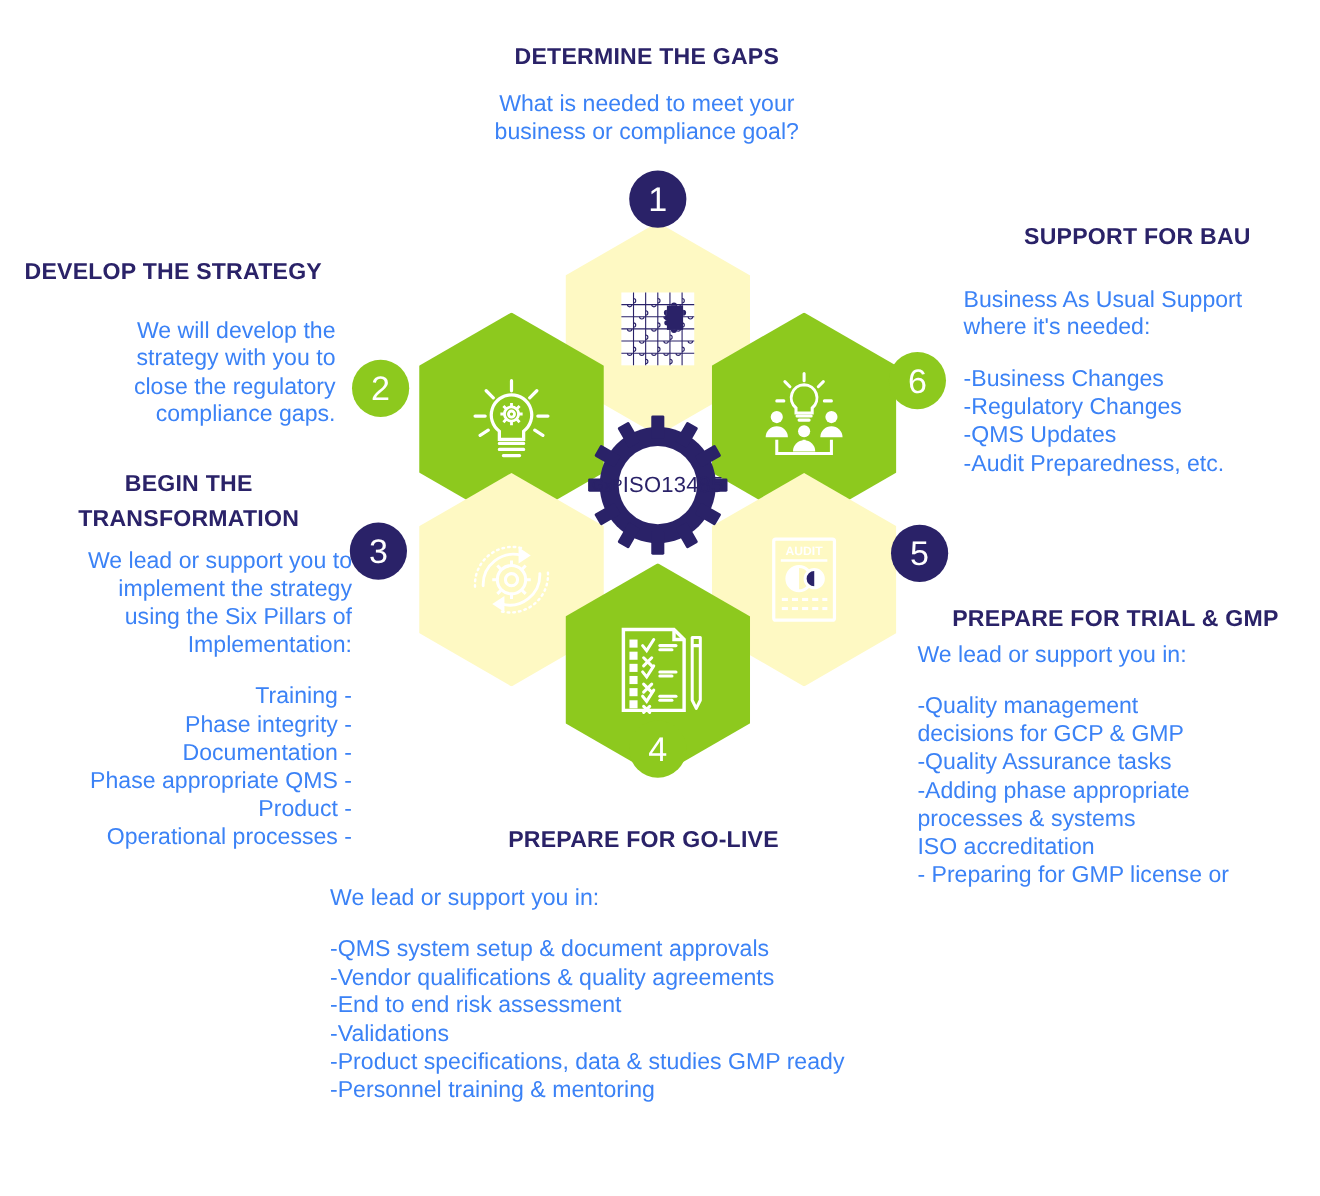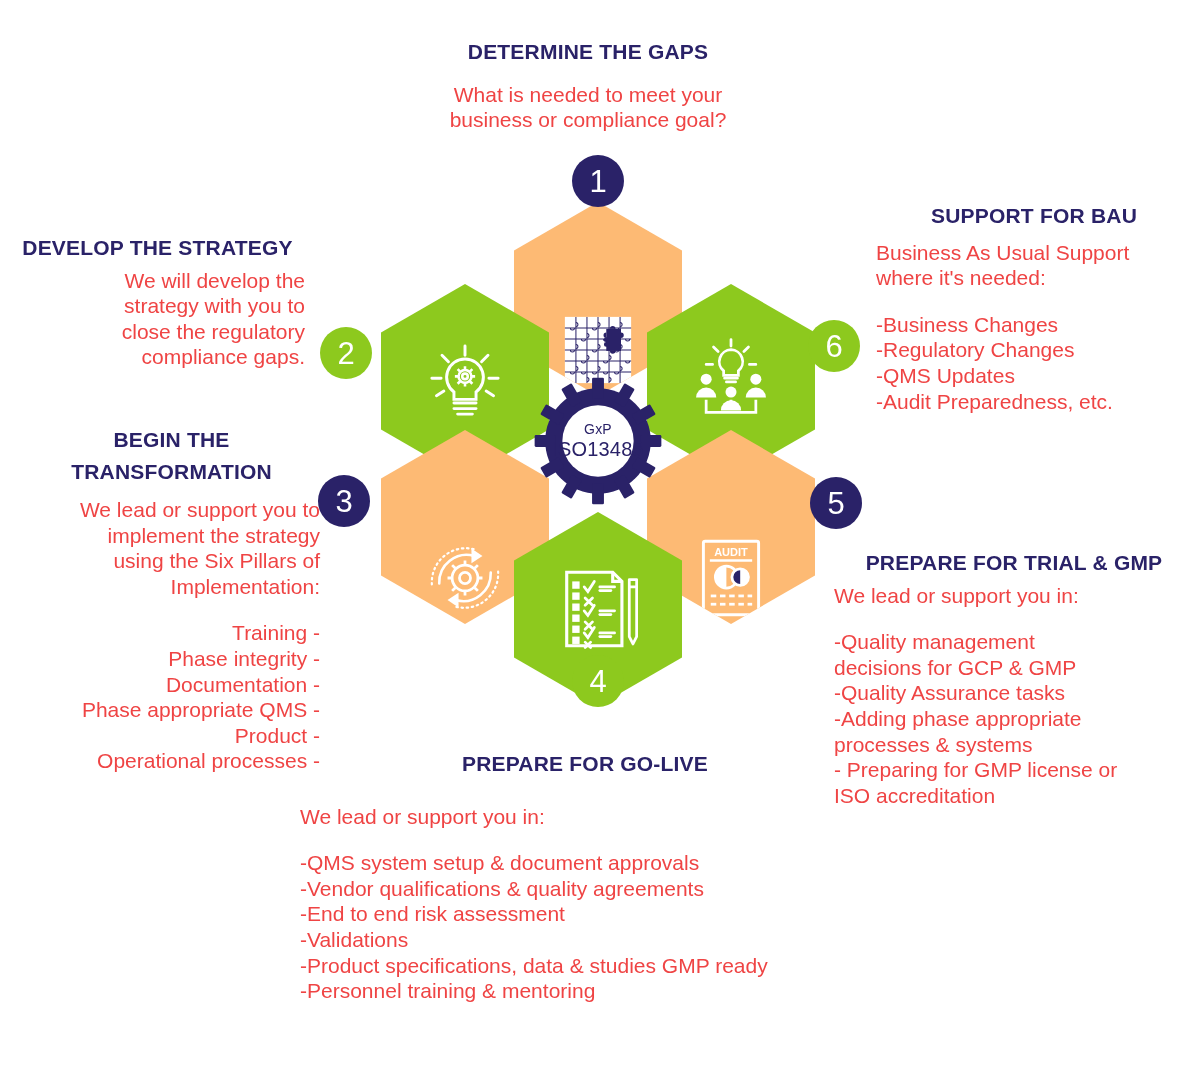--- a/index.html
+++ b/index.html
@@ -19,82 +19,82 @@
     color: #2a2268;
     font-weight: bold;
     font-size: 21px;
     letter-spacing: 0.2px;
     line-height: 1.5;
     text-align: center;
   }
   .body-txt {
     font-size: 21px;
     line-height: 1.22;
-    color: #ef4444;
+    color: #3b82f6;
   }
   .gap { height: 21px; }
   .ta-c { text-align: center; }
   .ta-r { text-align: right; }
   .ta-l { text-align: left; }
 
   
   #blk-determine { left: 388px; top: 36px; width: 400px; }
   #blk-determine .hdr { margin-bottom: 14px; }
 
   
   #blk-strategy { left: 10px; top: 232px; width: 295px; }
-  #blk-strategy .hdr { margin-bottom: 4px; }
+  #blk-strategy .hdr { margin-bottom: 24px; }
 
   
   #blk-transform { left: 23px; top: 424px; width: 297px; }
   #blk-transform .hdr { margin-bottom: 10px; }
 
   
   #blk-bau { left: 876px; top: 200px; width: 316px; }
-  #blk-bau .hdr { margin-bottom: 8px; }
+  #blk-bau .hdr { margin-bottom: 28px; }
 
   
   #blk-trial { left: 834px; top: 547px; width: 360px; }
   #blk-trial .hdr { margin-bottom: 4px; }
 
   
   #blk-golive { left: 300px; top: 748px; width: 570px; }
   #blk-golive .hdr { margin-bottom: 24px; text-align: center; }
 
   
   .cluster { position: absolute; left: 318px; top: 150px; width: 560px; height: 570px; }
 
   .hex {
     position: absolute;
     width: 168px; height: 194px;
     clip-path: polygon(50% 0%, 100% 25%, 100% 75%, 50% 100%, 0% 75%, 0% 25%);
     display: flex; align-items: center; justify-content: center;
   }
-  .hex.navy { background: #fdba74; align-items: flex-end; }
+  .hex.navy { background: #fef9c3; }
   .hex.green { background: #8dc91e; }
 
   
   #hex1 { left: 196px; top: 52px; }
   #hex2 { left: 63px;  top: 134px; }
   #hex6 { left: 329px; top: 134px; }
   #hex3 { left: 63px;  top: 280px; }
   #hex5 { left: 329px; top: 280px; }
   #hex4 { left: 196px; top: 362px; }
 
   .hex svg { width: 92px; height: 92px; display: block; }
 
   
   .gear-wrap {
     position: absolute; left: 214px; top: 225px;
     width: 132px; height: 132px;
   }
   .gear-wrap svg { width: 132px; height: 132px; }
   .gear-label {
     position: absolute; left: 0; top: 0; width: 132px; height: 132px;
-    display: flex; flex-direction: column;
+    display: flex; 
     align-items: center; justify-content: center;
     color: #2a2268; font-size: 14px; line-height: 1.12;
     pointer-events: none; letter-spacing: .2px;
   }
   .gear-label .l1 { font-size: 14px; }
   .gear-label .l2 { font-size: 20px; }
 
   
   .badge {
     position: absolute;
@@ -174,22 +174,22 @@
   <div class="block ta-l" id="blk-trial">
     <div class="hdr">PREPARE FOR TRIAL &amp; GMP</div>
     <div class="body-txt">
       <div>We lead or support you in:</div>
       <div class="gap"></div>
       <div>-Quality management</div>
       <div>decisions for GCP &amp; GMP</div>
       <div>-Quality Assurance tasks</div>
       <div>-Adding phase appropriate</div>
       <div>processes &amp; systems</div>
+      <div>ISO accreditation</div>
       <div>- Preparing for GMP license or</div>
-      <div>ISO accreditation</div>
     </div>
   </div>
 
   <div class="block ta-l" id="blk-golive">
     <div class="hdr">PREPARE FOR GO-LIVE</div>
     <div class="body-txt">
       <div>We lead or support you in:</div>
       <div class="gap"></div>
       <div>-QMS system setup &amp; document approvals</div>
       <div>-Vendor qualifications &amp; quality agreements</div>

